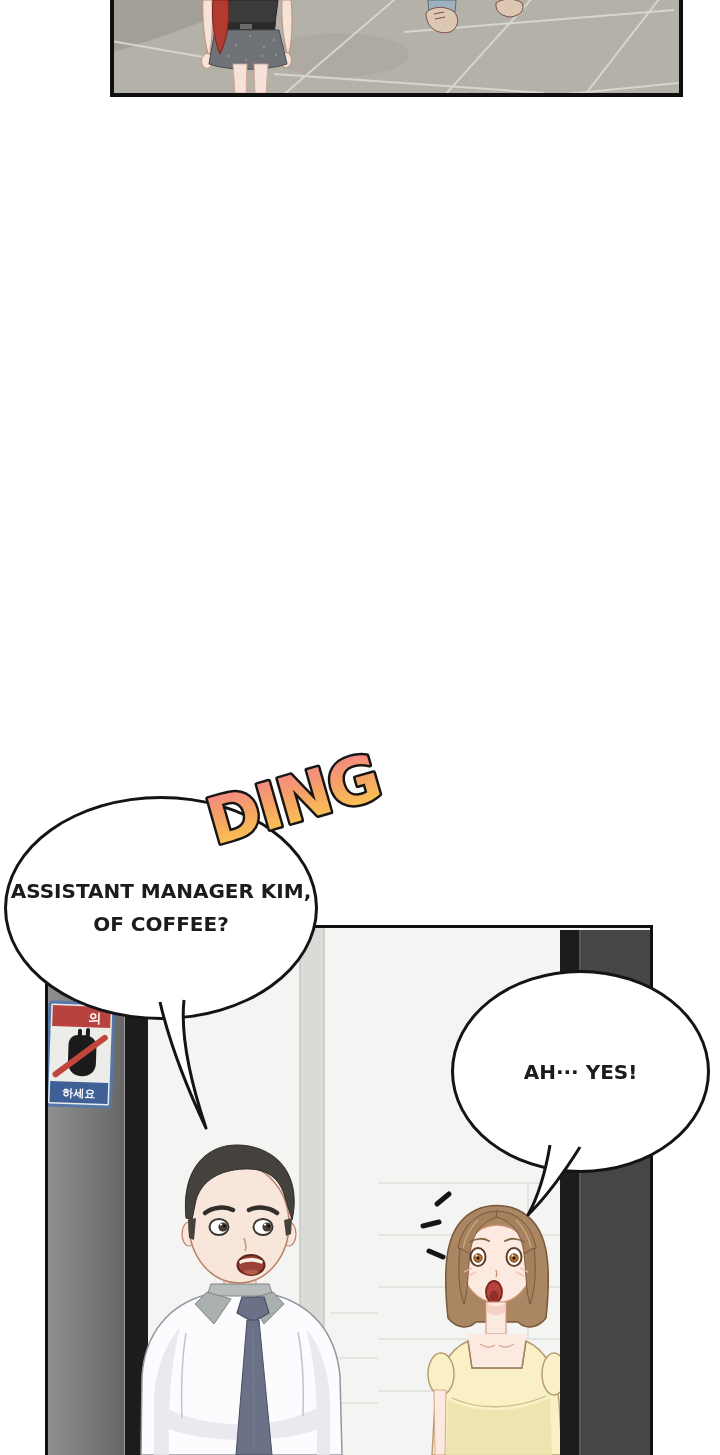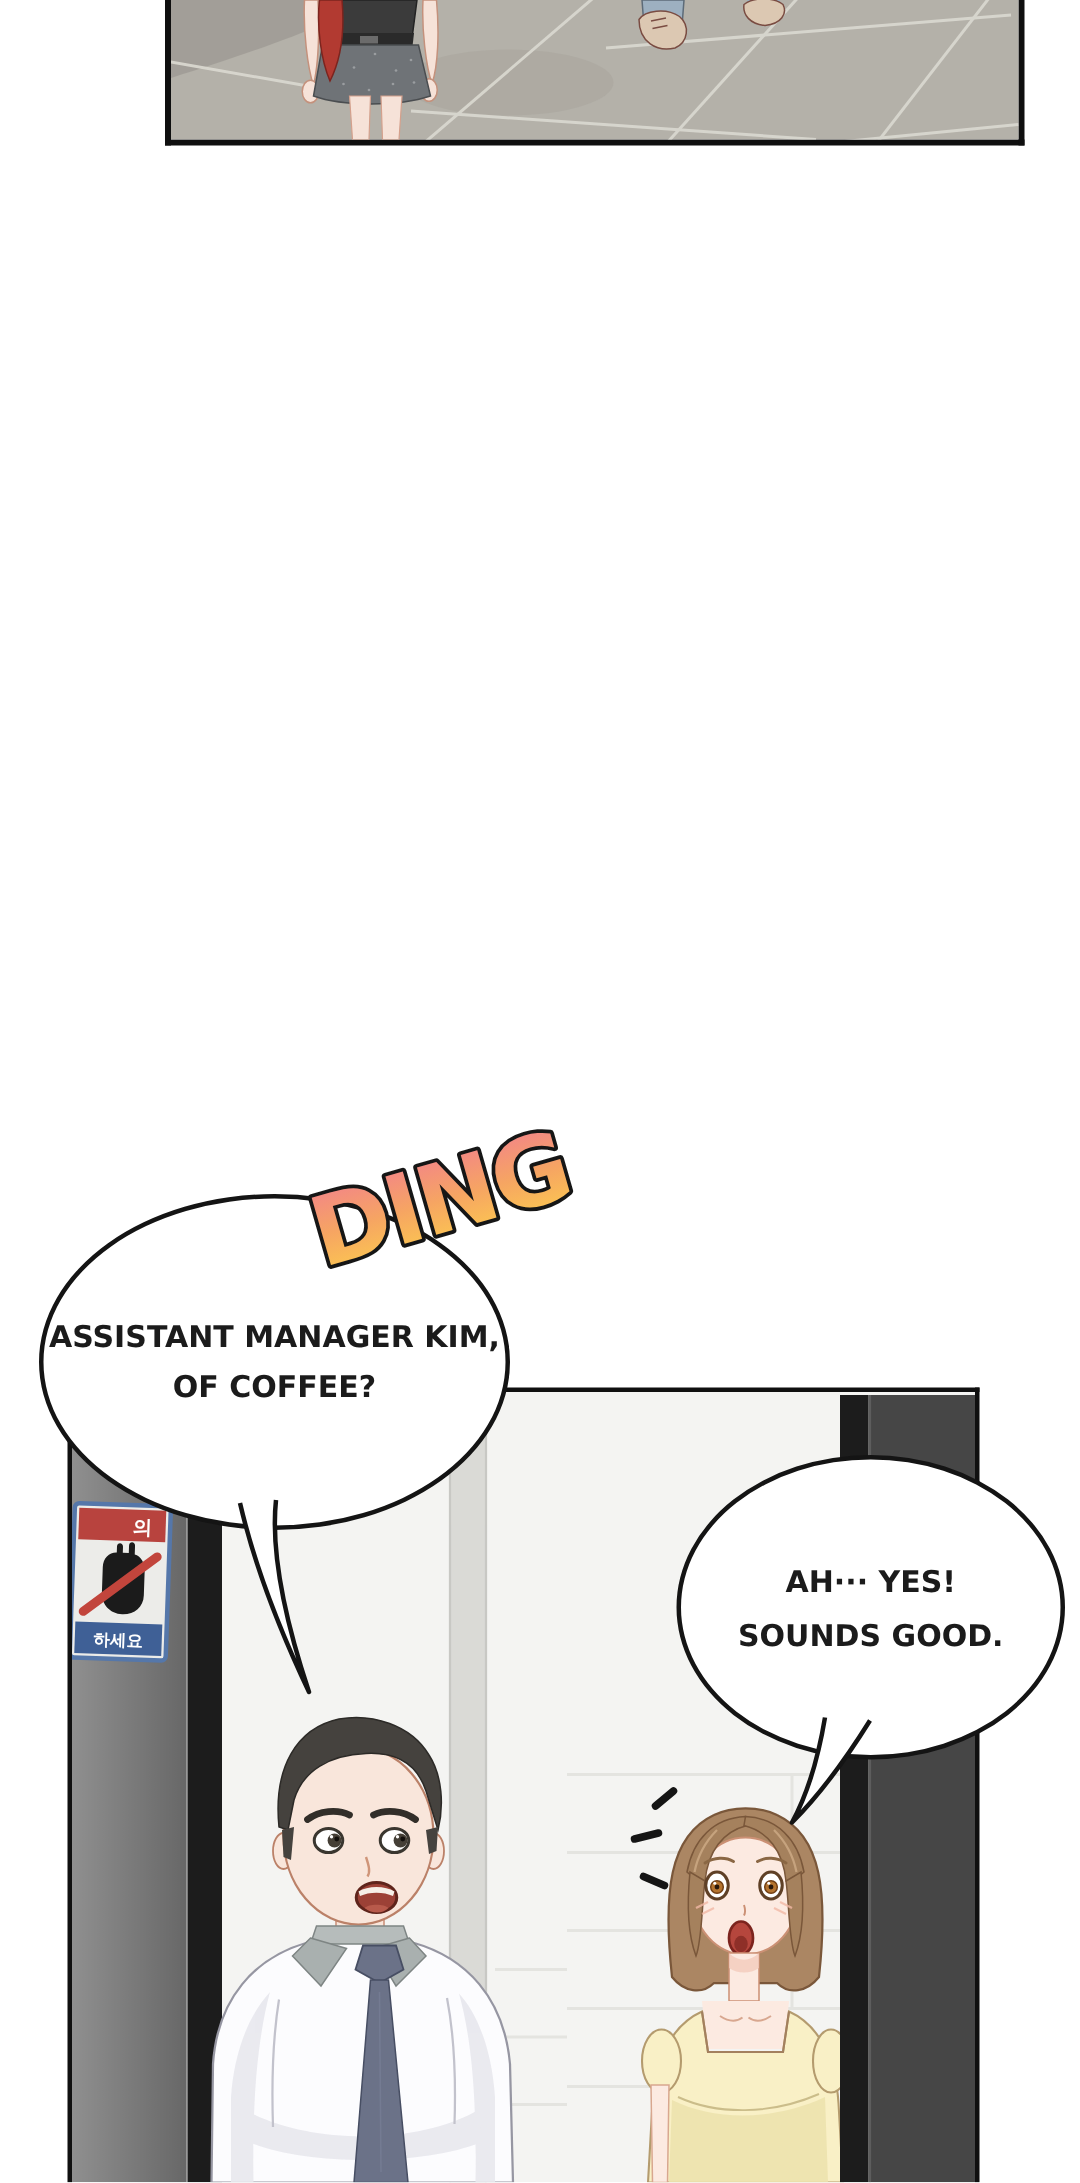--- a/index.html
+++ b/index.html
@@ -6,21 +6,21 @@
   .page{position:relative;width:720px;height:1455px;background:#ffffff;overflow:hidden;
         font-family:"DejaVu Sans","Liberation Sans",sans-serif;}
   .panel{position:absolute;box-sizing:border-box;background:#fff;}
   .panel-top{left:110px;top:0;width:573px;height:97px;border:4px solid #0f0f0f;border-top:none;z-index:1;}
   .panel-bottom{left:45px;top:925px;width:608px;height:530px;border:3px solid #101010;border-bottom:none;z-index:1;}
   .panel svg{display:block;}
   .bubble{position:absolute;background:#ffffff;border:3.5px solid #141414;border-radius:50%;
           display:flex;flex-direction:column;align-items:center;justify-content:center;
           z-index:3;text-align:center;color:#1b1b1b;}
   .bubble .ln{white-space:nowrap;font-weight:700;font-size:20px;line-height:33px;letter-spacing:0px;}
-  .bubble1{left:26px;top:796px;width:308px;height:218px;}
+  .bubble1{left:4px;top:796px;width:308px;height:218px;}
   .bubble2{left:451px;top:970px;width:253px;height:197px;}
   .bubble2 .ln{line-height:36px;}
   .tail{position:absolute;z-index:4;overflow:visible;}
   .tail1{left:140px;top:990px;}
   .tail2{left:520px;top:1135px;}
   .sfx{position:absolute;left:185px;top:728px;z-index:5;overflow:visible;}
   .sfx text{font-family:"DejaVu Sans","Liberation Sans",sans-serif;font-weight:bold;}
   .sign-text{font-family:"DejaVu Sans","Liberation Sans",sans-serif;font-weight:bold;}
 </style>
 </head>
@@ -243,21 +243,20 @@
   <div class="bubble bubble1">
     <div class="ln">ASSISTANT MANAGER KIM,</div>
     <div class="ln">OF COFFEE?</div>
   </div>
   <svg class="tail tail1" width="90" height="150" viewBox="0 0 90 150">
     <path d="M20,12 C30,55 48,100 66,138 C52,96 40,48 44,10" fill="#ffffff" stroke="#141414" stroke-width="3" stroke-linejoin="round"></path>
   </svg>
 
   <div class="bubble bubble2">
     <div class="ln">AH··· YES!</div>
-    <div class="ln">SOUNDS GOOD.</div>
   </div>
   <svg class="tail tail2" width="80" height="90" viewBox="0 0 80 90">
     <path d="M30,10 C26,34 20,58 8,80 C28,60 45,36 60,12" fill="#ffffff" stroke="#141414" stroke-width="3" stroke-linejoin="round"></path>
   </svg>
 
   <svg class="sfx" width="240" height="150" viewBox="0 0 240 150">
     <defs>
       <linearGradient id="dingGrad" x1="0" y1="0" x2="0" y2="1">
         <stop offset="0" stop-color="#f2808e"></stop>
         <stop offset="0.5" stop-color="#f6a562"></stop>

